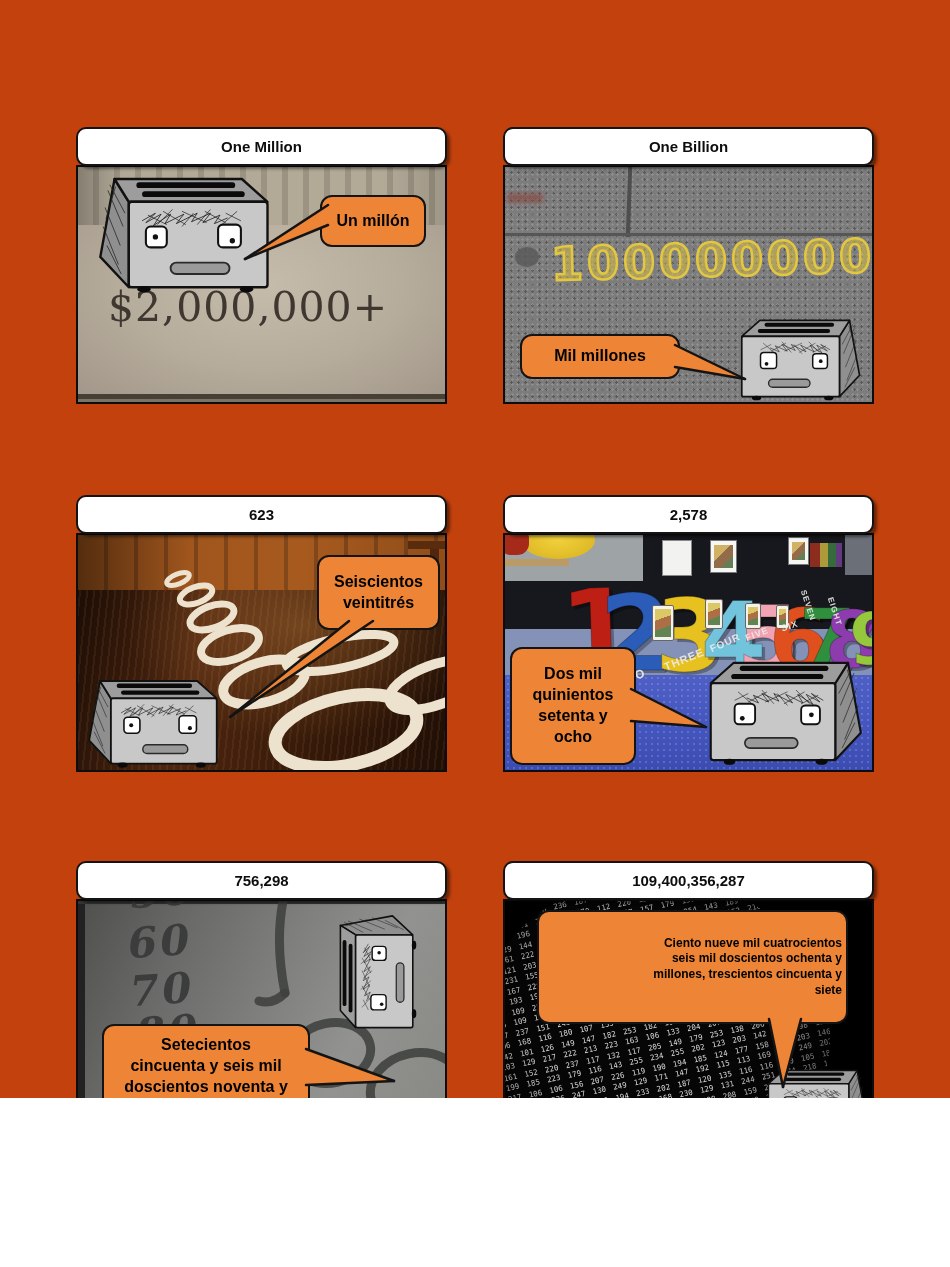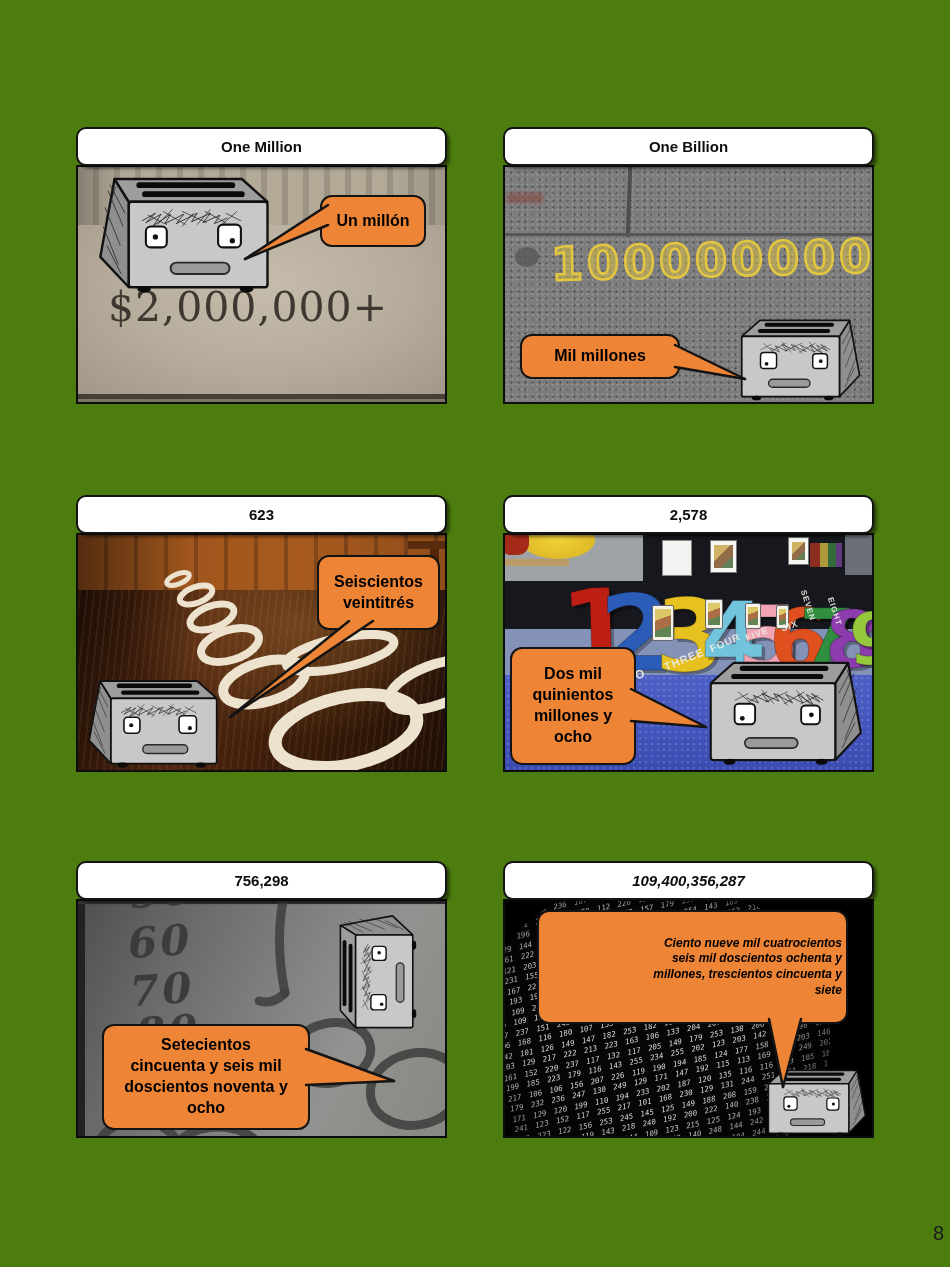--- a/index.html
+++ b/index.html
@@ -1,16 +1,16 @@
 <!DOCTYPE html>
 <html style="--bubble: #EE8435;"><head>
 <meta charset="utf-8">
 <style>
   html,body{margin:0;padding:0;background:#fff;}
-  #page{position:relative;width:950px;height:1267px;background:#4d7c0f;overflow:hidden;
+  #page{position:relative;width:950px;height:1098px;background:#c2410c;overflow:hidden;
         font-family:"Liberation Sans",sans-serif;}
   .panel{position:absolute;width:371px;height:278px;}
   .ptitle{position:absolute;left:0;top:0;width:371px;height:39px;background:#fff;
           border:2px solid #141414;border-radius:10px;box-shadow:3px 3px 3px rgba(0,0,0,0.45);
           display:flex;align-items:center;justify-content:center;
           font-weight:bold;font-size:15px;color:#0d0d0d;z-index:5;box-sizing:border-box;}
   .photo{position:absolute;left:0;top:38px;width:371px;height:239px;border:2px solid #0d0d0d;
          box-sizing:border-box;overflow:hidden;z-index:1;background:#888;}
   .layer{position:absolute;}
   .bubble{position:absolute;background:var(--bubble,#EE8435);border:2.5px solid #141414;
@@ -310,21 +310,21 @@
   <rect x="138" y="56" width="24" height="24" rx="5" fill="#fff" stroke="#111" stroke-width="2.2"></rect>
   <circle cx="153" cy="73" r="2.8" fill="#111"></circle>
   <rect x="88" y="96" width="62" height="12" rx="6" fill="#9a9a9a" stroke="#2a2a2a" stroke-width="2"></rect>
   <ellipse cx="60" cy="124" rx="7" ry="3.5" fill="#0a0a0a"></ellipse>
   <ellipse cx="168" cy="124" rx="7" ry="3.5" fill="#0a0a0a"></ellipse>
 </svg>
         </div>
       <div class="bubble" style="left:5px;top:112px;width:126px;height:118px;">
         <div class="bl">Dos mil</div>
         <div class="bl">quinientos</div>
-        <div class="bl">millones y</div>
+        <div class="bl">setenta y</div>
         <div class="bl">ocho</div>
       </div>
       <svg class="tail" style="left:121px;top:146px;" width="86" height="52" viewBox="0 0 86 52">
         <polygon points="5,8 5,40 80,46"></polygon>
         <line x1="5" y1="8" x2="80" y2="46"></line>
           <line x1="5" y1="40" x2="80" y2="46"></line>
       </svg>
     </div>
   </div>
 
@@ -374,21 +374,21 @@
         <div class="bl">ocho</div>
       </div>
       <svg class="tail" style="left:222px;top:140px;" width="100" height="48" viewBox="0 0 100 48">
         <polygon points="6,8 6,44 94,40"></polygon>
         <line x1="6" y1="8" x2="94" y2="40"></line>
           <line x1="6" y1="44" x2="94" y2="40"></line>
       </svg>
     </div>
   </div>
 
-  <div class="panel" style="left:503px;top:861px;font-style:italic;">
+  <div class="panel" style="left:503px;top:861px;">
     <div class="ptitle">
       <span>109,400,356,287</span>
     </div>
     <div class="photo">
       <div class="layer p6bg"></div>
       <div class="layer p6sphere">
         <div class="p6nums" id="sphere-numbers">193 146 184 253 204 182 235 242 111 255 132 130 254 109 159 104 111 205 244
 226 215 109 196 177 131 239 110 225 122 104 211 215 234 227 230 215 105 152
 123 202 159 146 223 148 236 187 131 172 189 164 146 231 193 155 211 191 162
 189 137 113 192 181 170 146 170 112 220 131 118 232 194 196 245 138 174 161

